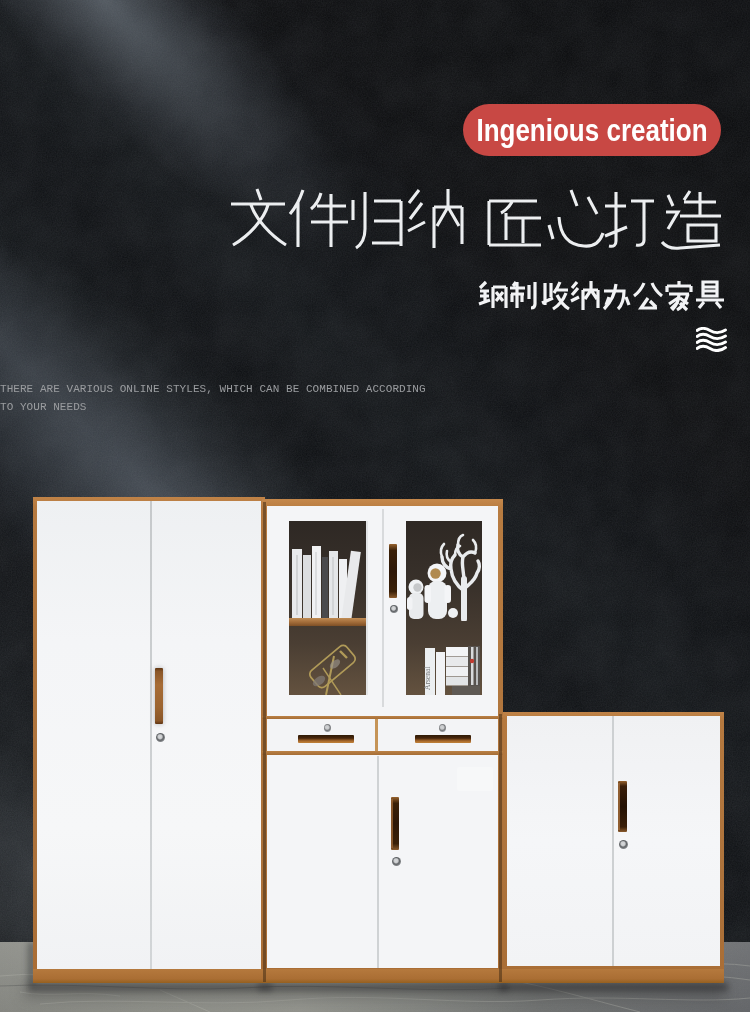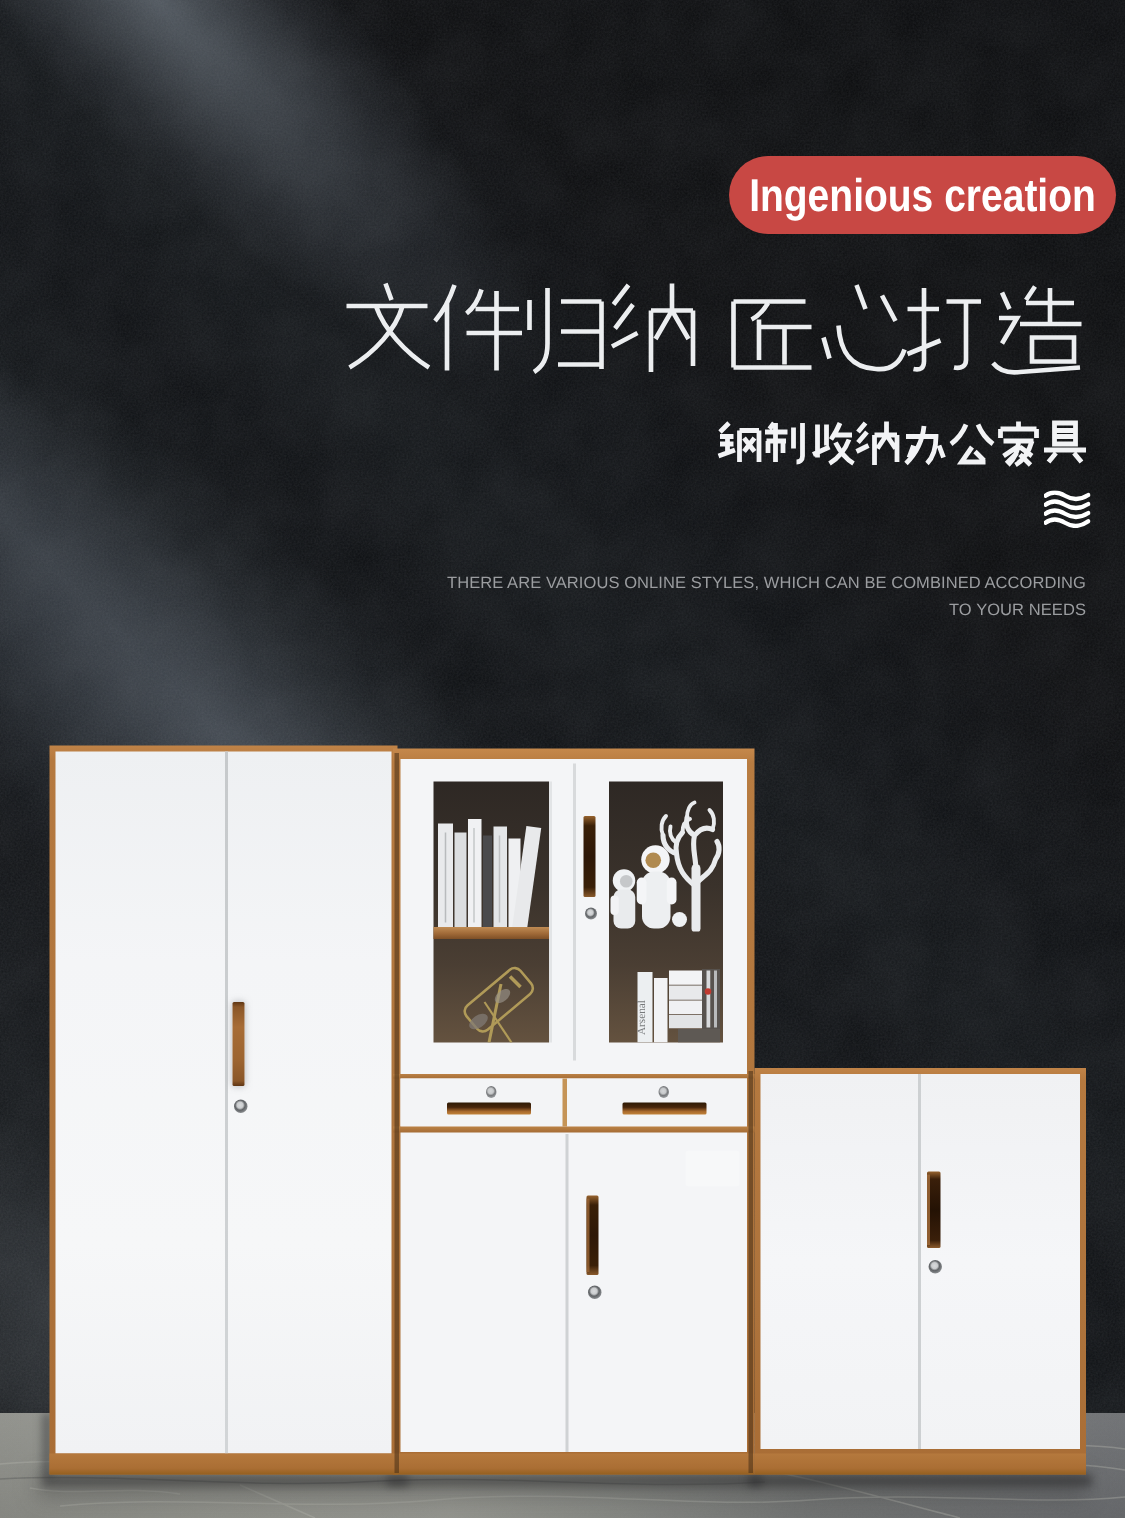--- a/index.html
+++ b/index.html
@@ -198,21 +198,21 @@
 
   <div class="abs" style="left:116px;top:128px;width:9px;height:9px;border-radius:50%;background:radial-gradient(circle at 45% 42%,#d8dadc 0%,#caccce 28%,#606366 46%,#8e9194 75%,#aeb1b4 100%);"></div>
 
   <div class="abs" style="left:0;top:257px;width:221px;height:14px;background:linear-gradient(180deg,#b5793d 0%,#aa6e34 70%,#95601f 100%);"></div>
 </div>
 
 <div class="abs" style="left:263px;top:502px;width:3px;height:480px;background:rgba(70,45,22,0.55);"></div>
 
 <div class="abs" style="left:499px;top:714px;width:3px;height:268px;background:rgba(70,45,22,0.55);"></div>
 
-<div class="abs" id="badge" style="left:486px;top:104px;width:258px;height:52px;border-radius:26px;background:#c84844;color:#fff;font-weight:bold;font-size:26px;text-align:center;white-space:nowrap;"><span style="display:inline-block;line-height:52px;transform:scaleY(1.18);transform-origin:center;">Ingenious creation</span></div>
+<div class="abs" id="badge" style="left:463px;top:104px;width:258px;height:52px;border-radius:26px;background:#c84844;color:#fff;font-weight:bold;font-size:26px;text-align:center;white-space:nowrap;"><span style="display:inline-block;line-height:52px;transform:scaleY(1.18);transform-origin:center;">Ingenious creation</span></div>
 
 <svg class="abs" id="title" style="left:225px;top:188px" width="500" height="64" viewBox="0 0 500 64" fill="none" stroke="#eceef0" stroke-width="3.1" stroke-linecap="butt">
 
   <g transform="translate(3,1)">
     <path d="M29 0 L33 11 M3 15 H57 M40 16 C36 30 22 46 5 56 M23 16 C28 30 42 46 58 56"></path>
   </g>
 
   <g transform="translate(64,1)">
     <path d="M14 1 C11 10 7 18 1 25 M9 13 V58 M32 4 C30 11 27 16 22 20 M28 17 H57 M22 33 H59 M42 5 V58"></path>
   </g>
@@ -277,13 +277,13 @@
   </g>
 </svg>
 
 <svg class="abs" id="waves" style="left:696px;top:327px" width="31" height="25" viewBox="0 0 31 25" fill="none" stroke="#fff" stroke-width="2.9" stroke-linecap="round">
   <path d="M1 3.5 C5 0.5 9 0.5 14 3.5 C19 6.5 24 6.5 29.5 3"></path>
   <path d="M1 9.5 C5 6.5 9 6.5 14 9.5 C19 12.5 24 12.5 29.5 9"></path>
   <path d="M1 15.5 C5 12.5 9 12.5 14 15.5 C19 18.5 24 18.5 29.5 15"></path>
   <path d="M1 21.5 C5 18.5 9 18.5 14 21.5 C19 24.5 24 24.5 29.5 20.5"></path>
 </svg>
 
-<div class="abs" id="caption" style="left:0;top:380px;width:724px;text-align:right;color:#9b9da0;font-size:11px;letter-spacing:0.05px;line-height:18px;">THERE ARE VARIOUS ONLINE STYLES, WHICH CAN BE COMBINED ACCORDING<br>TO YOUR NEEDS</div>
+<div class="abs" id="caption" style="left:0;top:380px;width:724px;text-align:left;color:#9b9da0;font-size:11px;letter-spacing:0.05px;line-height:18px;font-family:Liberation Mono, monospace;">THERE ARE VARIOUS ONLINE STYLES, WHICH CAN BE COMBINED ACCORDING<br>TO YOUR NEEDS</div>
 
 </body></html>

